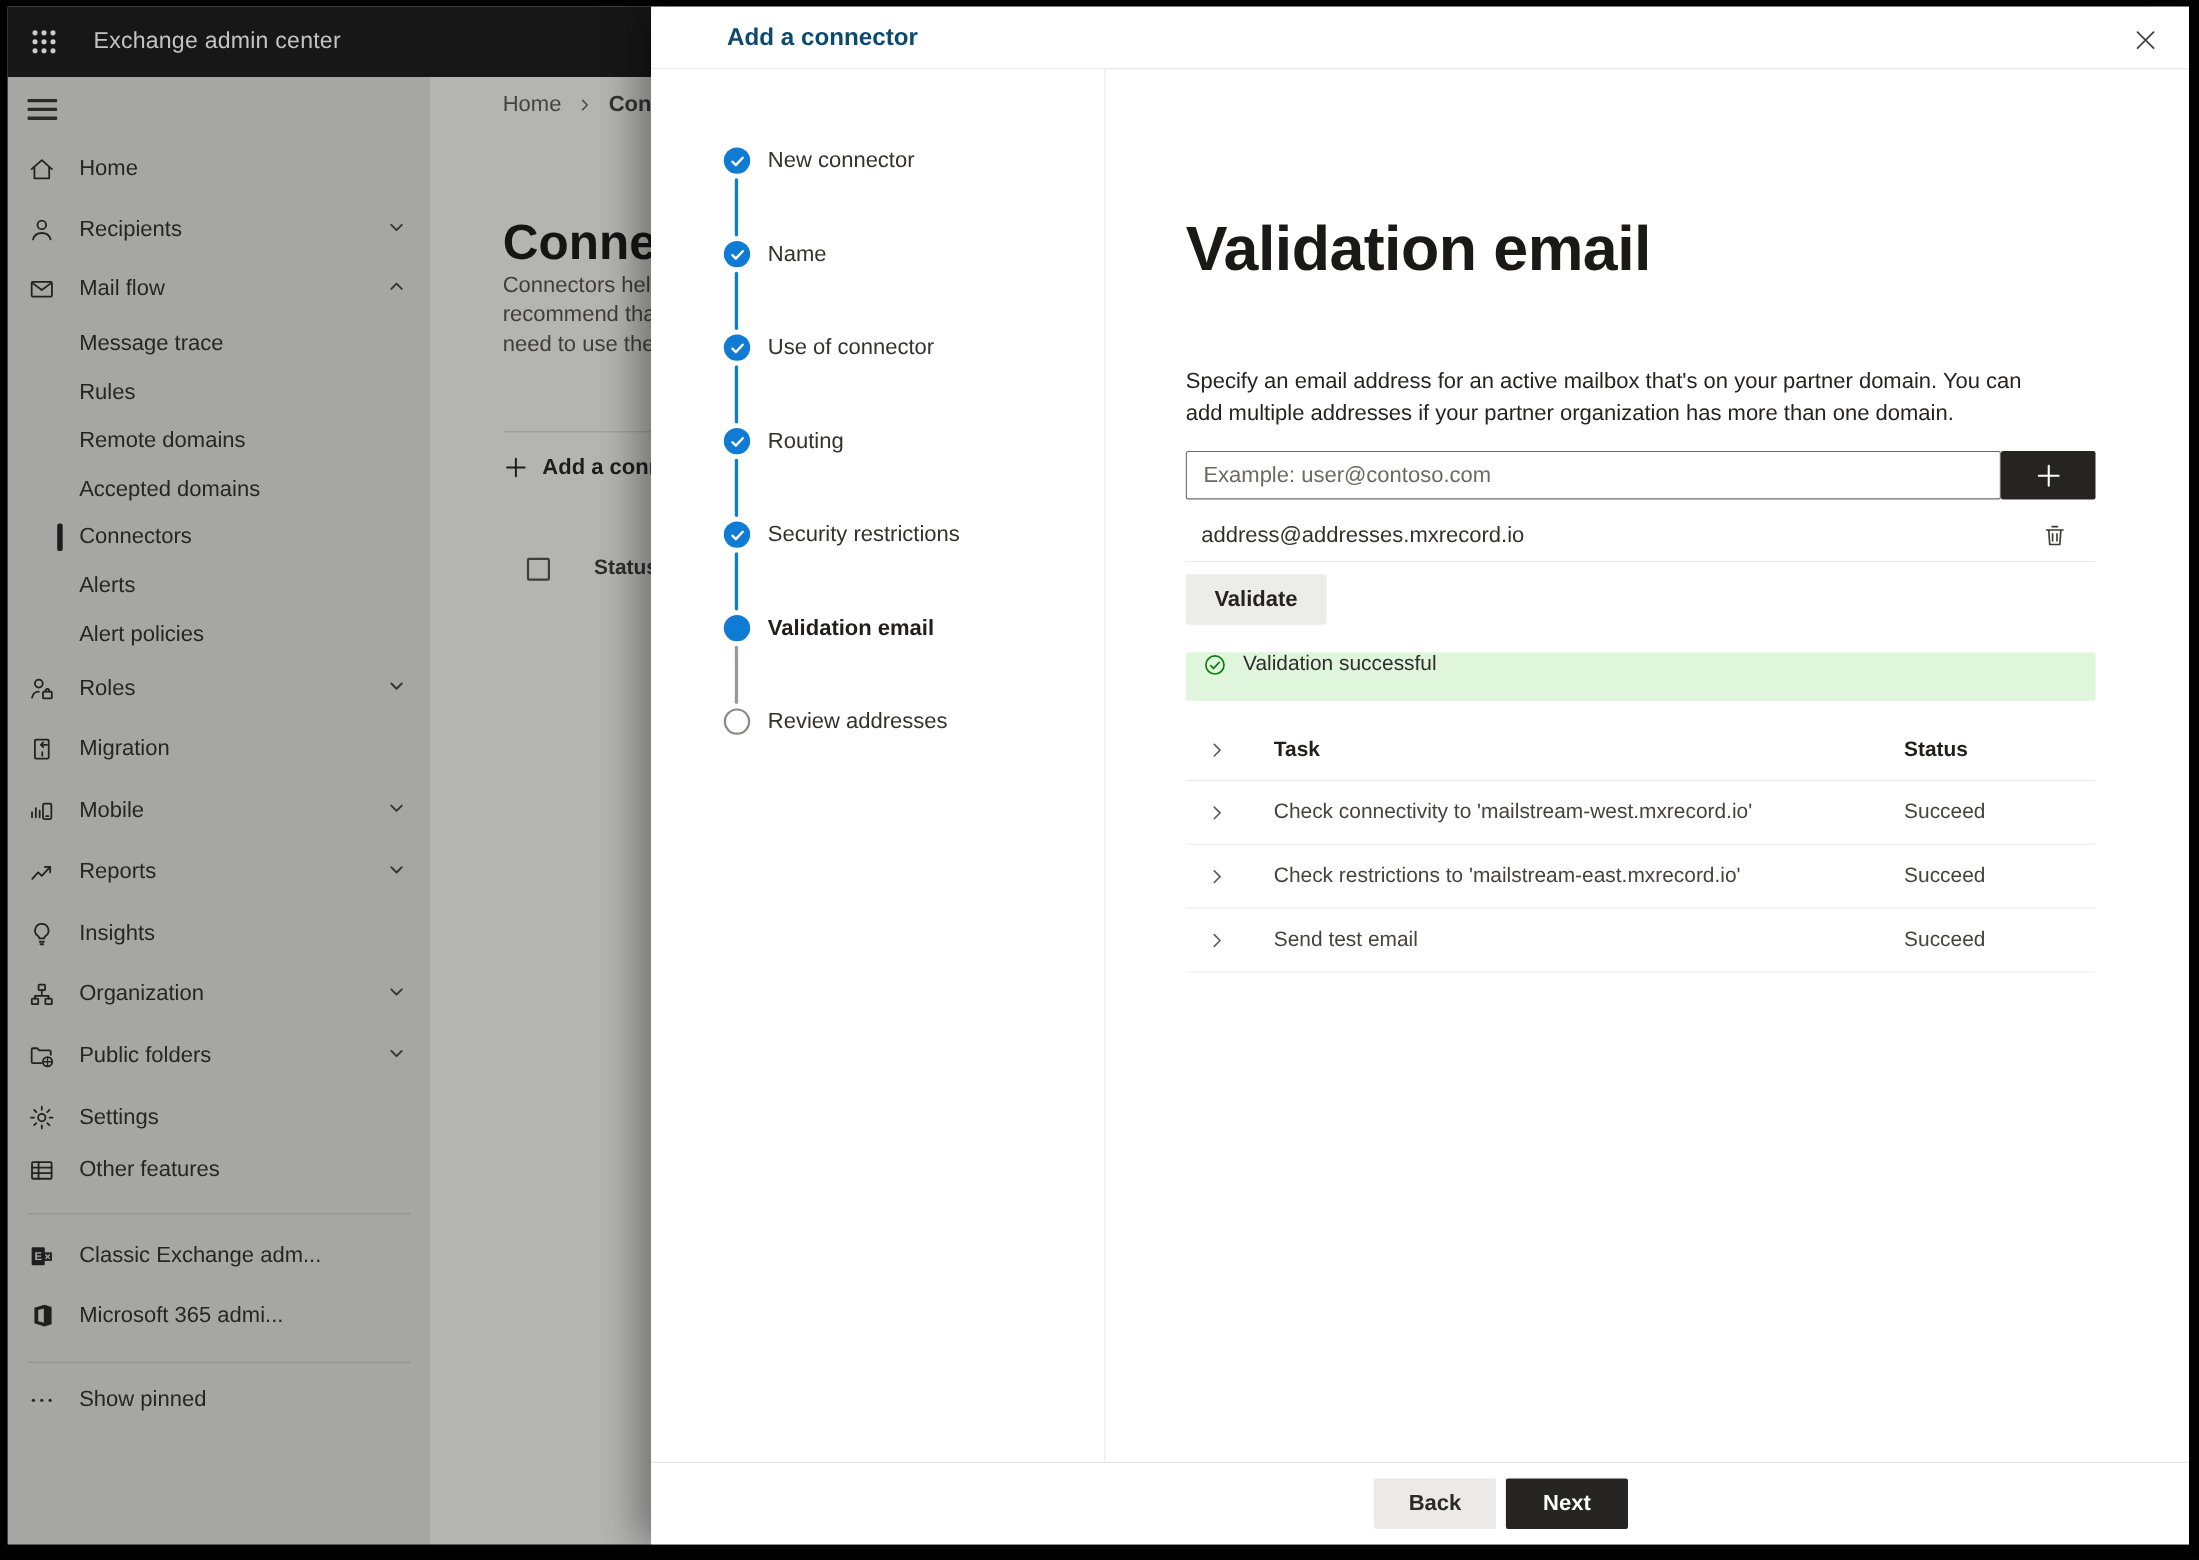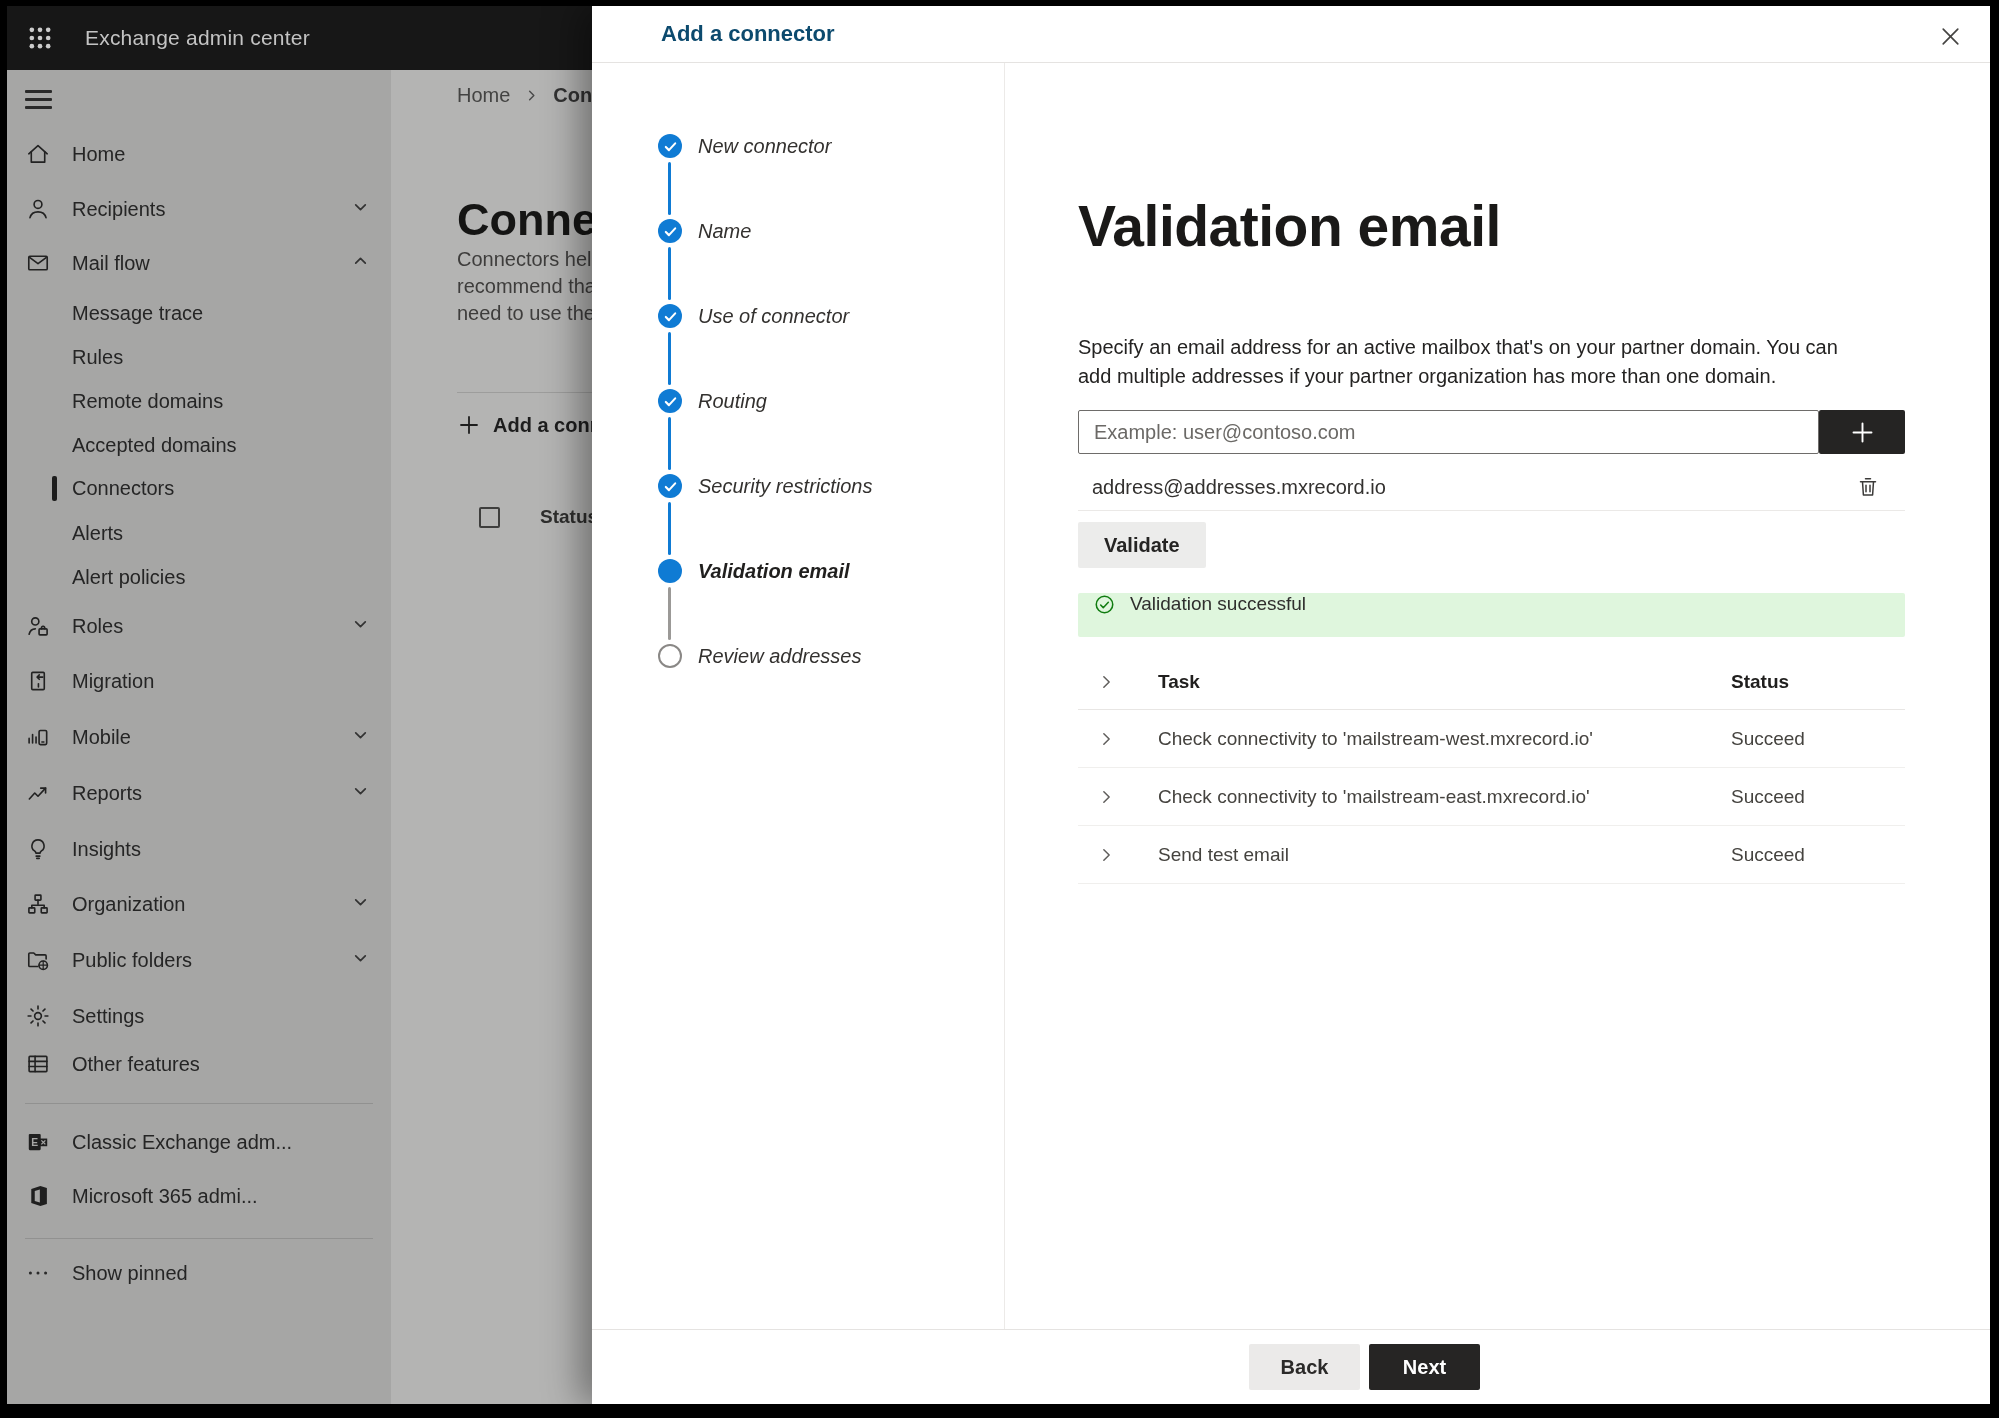--- a/index.html
+++ b/index.html
@@ -36,21 +36,21 @@
   .page-check{position:absolute;left:88px;top:437px;width:21px;height:21px;border:2px solid #3e3e3d;border-radius:2px;cursor:pointer;}
   .page-status{position:absolute;left:149px;top:436px;font-size:19px;font-weight:600;color:#2e2e2d;}
 
   
   .panel{position:absolute;left:585px;top:0;right:0;bottom:0;background:#fff;z-index:5;box-shadow:-12px 0 34px rgba(0,0,0,.38);}
   .panel-header{position:absolute;left:0;right:0;top:0;height:57px;border-bottom:1px solid #e5e3e1;background:#fff;}
   .panel-title{position:absolute;left:69px;top:15px;font-size:22px;font-weight:700;color:#0c4a6e;}
   .close-btn{position:absolute;right:22px;top:12px;width:36px;height:36px;display:flex;align-items:center;justify-content:center;cursor:pointer;background:none;border:none;padding:0;}
 
   
-  .stepper{position:absolute;left:0;top:57px;width:413px;bottom:75px;border-right:1px solid #eceae8;background:#fff;font-style:italic;}
+  .stepper{position:absolute;left:0;top:57px;width:413px;bottom:75px;border-right:1px solid #eceae8;background:#fff;}
   .step-circle{position:absolute;left:66px;width:24px;height:24px;border-radius:50%;display:flex;align-items:center;justify-content:center;}
   .step-circle.complete,.step-circle.current{background:#0f7bd4;}
   .step-circle.upcoming{background:#fff;border:2px solid #8a8886;}
   .step-label{position:absolute;left:106px;font-size:20px;color:#33312f;line-height:24px;white-space:nowrap;}
   .step-label.current{font-weight:700;color:#201f1e;}
   .step-line{position:absolute;left:76px;width:3px;border-radius:2px;}
   .step-line.blue{background:#0f7bd4;}
   .step-line.gray{background:#9b9997;}
 
   
@@ -411,21 +411,21 @@
               </button>
               <span class="t-task">Check connectivity to 'mailstream-west.mxrecord.io'</span>
               <span class="t-status">Succeed</span>
             </div>
             <div class="t-row">
               <button class="t-chev">
                 <svg viewBox="0 0 16 16" width="17" height="17" fill="none" stroke="#5f5d5b" stroke-width="1.4" stroke-linecap="round" stroke-linejoin="round">
                   <path d="m5.5 3 5 5-5 5"></path>
                 </svg>
               </button>
-              <span class="t-task">Check connectivity to 'mailstream-east.mxrecord.io'</span>
+              <span class="t-task">Check restrictions to 'mailstream-east.mxrecord.io'</span>
               <span class="t-status">Succeed</span>
             </div>
             <div class="t-row">
               <button class="t-chev">
                 <svg viewBox="0 0 16 16" width="17" height="17" fill="none" stroke="#5f5d5b" stroke-width="1.4" stroke-linecap="round" stroke-linejoin="round">
                   <path d="m5.5 3 5 5-5 5"></path>
                 </svg>
               </button>
               <span class="t-task">Send test email</span>
               <span class="t-status">Succeed</span>

